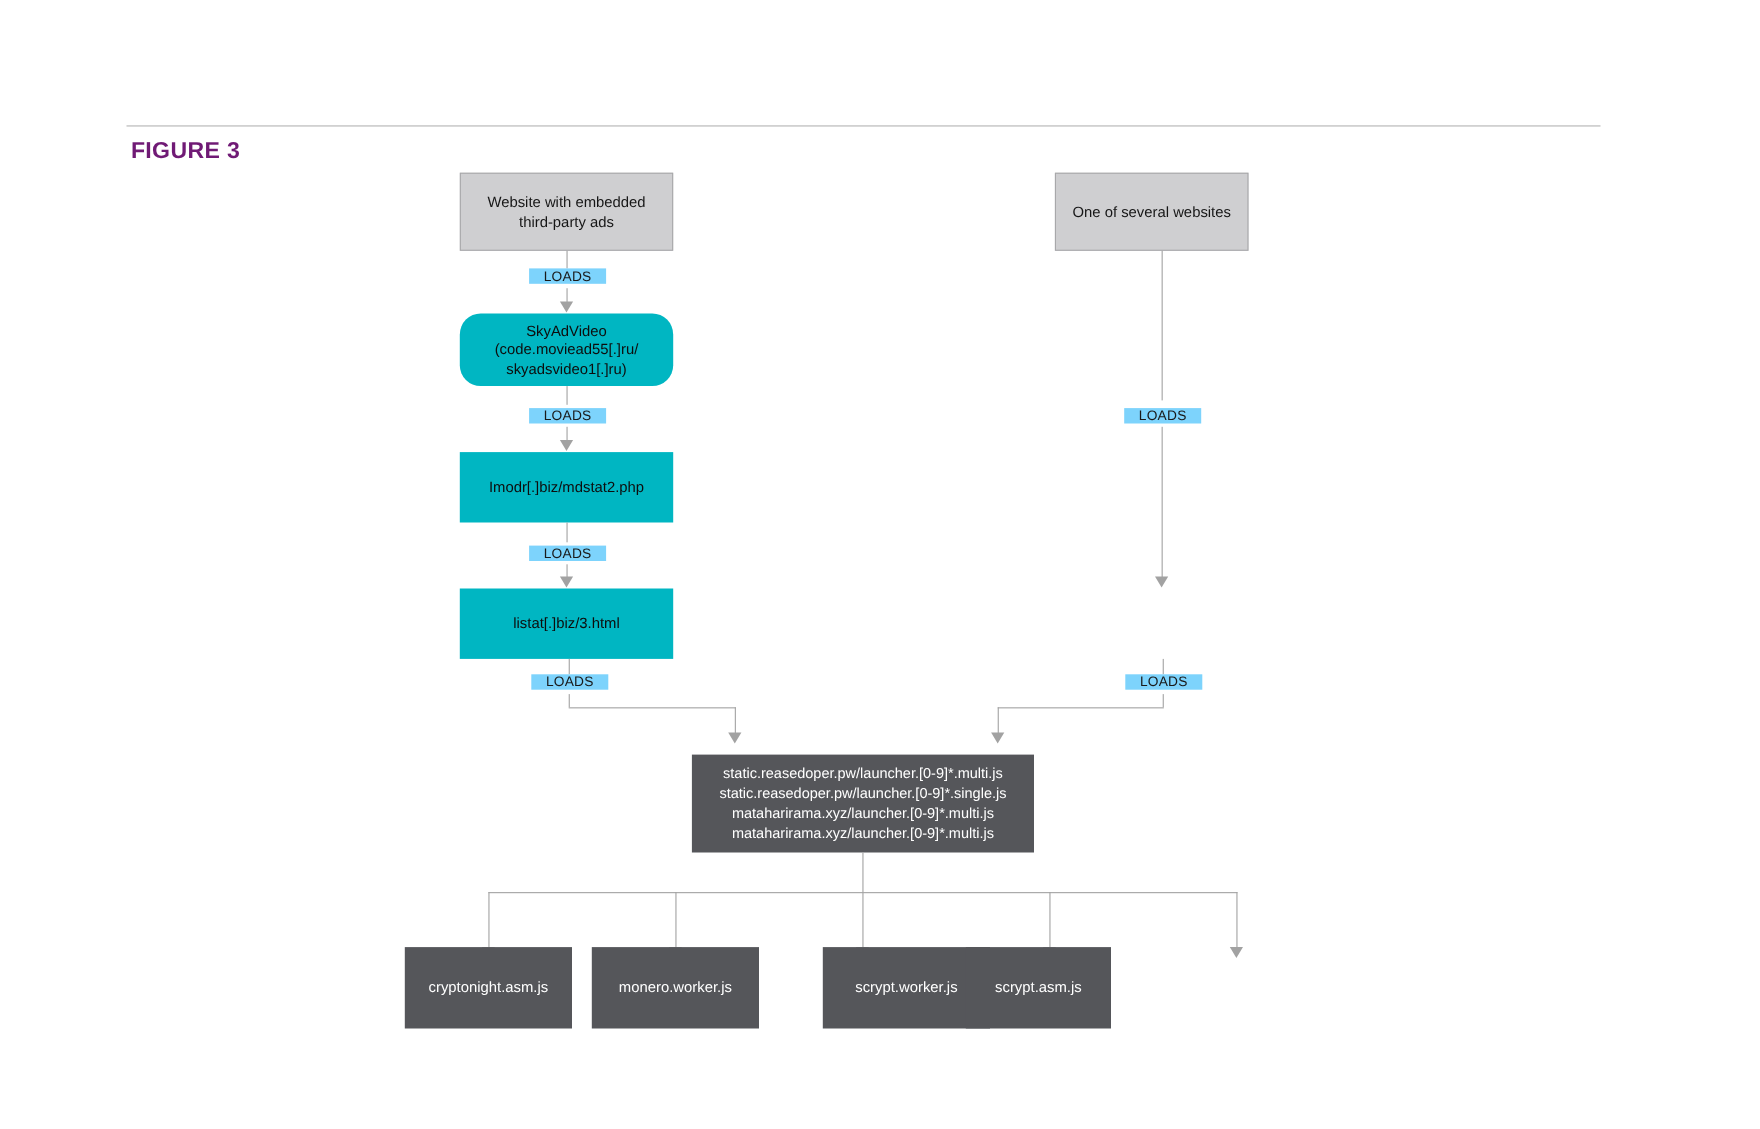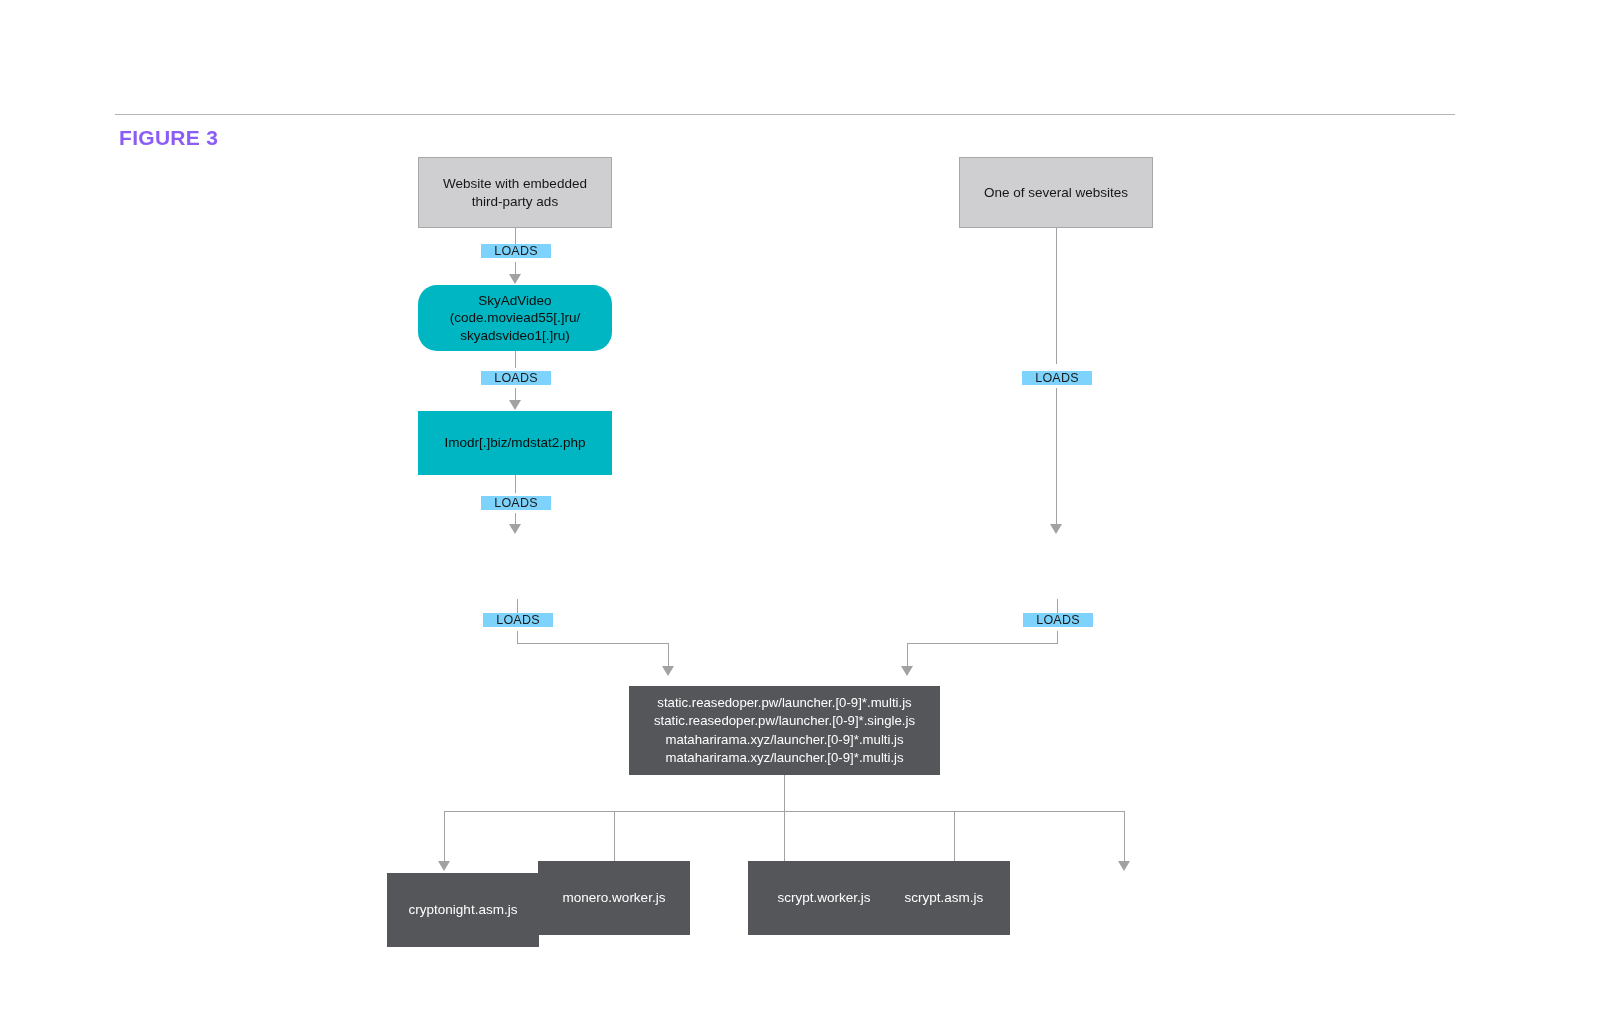--- a/index.html
+++ b/index.html
@@ -30,21 +30,21 @@
     height: 1px;
     background: #b4b4b4;
   }
   .figure-title {
     position: absolute;
     left: 119px;
     top: 126px;
     font-size: 21px;
     font-weight: bold;
     letter-spacing: 0.3px;
-    color: #8b5cf6;
+    color: #701a75;
     white-space: nowrap;
   }
 
   
   .node {
     position: absolute;
     display: flex;
     align-items: center;
     justify-content: center;
     text-align: center;
@@ -143,29 +143,32 @@
 
   <div class="node teal" style="left:418px; top:411px; width:194px; height:64px;">
     <span class="node-label">Imodr[.]biz/mdstat2.php</span>
   </div>
 
   <div class="vline" style="left:515px; top:475px; height:18px;"></div>
   <div class="edge-label" style="left:481px; top:496px; width:70px;">LOADS</div>
   <div class="vline" style="left:515px; top:513px; height:13px;"></div>
   <div class="arrowhead" style="left:509px; top:524px;"></div>
 
+  <div class="node teal" style="left:418px; top:535px; width:194px; height:64px;">
+    <span class="node-label">listat[.]biz/3.html</span>
+  </div>
 
   <div class="vline" style="left:517px; top:599px; height:14px;"></div>
   <div class="edge-label" style="left:483px; top:613px; width:70px;">LOADS</div>
   <div class="vline" style="left:517px; top:631px; height:12px;"></div>
   <div class="hline" style="left:517px; top:643px; width:152px;"></div>
   <div class="vline" style="left:668px; top:643px; height:25px;"></div>
   <div class="arrowhead" style="left:662px; top:666px;"></div>
 
-  <div class="node gray" style="left:959px; top:157px; width:194px; height:71px;">
+  <div class="node gray" style="left:959px; top:157px; width:176px; height:71px;">
     <span class="node-label">One of several websites</span>
   </div>
 
   <div class="vline" style="left:1056px; top:228px; height:136px;"></div>
   <div class="edge-label" style="left:1022px; top:371px; width:70px;">LOADS</div>
   <div class="vline" style="left:1056px; top:388px; height:138px;"></div>
   <div class="arrowhead" style="left:1050px; top:524px;"></div>
 
 
   <div class="vline" style="left:1057px; top:599px; height:14px;"></div>
@@ -195,21 +198,21 @@
 
   <div class="vline" style="left:784px; top:811px; height:52px;"></div>
   <div class="arrowhead" style="left:778px; top:861px;"></div>
 
   <div class="vline" style="left:954px; top:811px; height:52px;"></div>
   <div class="arrowhead" style="left:948px; top:861px;"></div>
 
   <div class="vline" style="left:1124px; top:811px; height:52px;"></div>
   <div class="arrowhead" style="left:1118px; top:861px;"></div>
 
-  <div class="node dark" style="left:387px; top:861px; width:152px; height:74px;margin-top:12px;">
+  <div class="node dark" style="left:368px; top:861px; width:152px; height:74px;">
     <span class="node-label">cryptonight.asm.js</span>
   </div>
   <div class="node dark" style="left:538px; top:861px; width:152px; height:74px;">
     <span class="node-label">monero.worker.js</span>
   </div>
   <div class="node dark" style="left:708px; top:861px; width:152px; height:74px;margin-left:40px;">
     <span class="node-label">scrypt.worker.js</span>
   </div>
   <div class="node dark" style="left:878px; top:861px; width:132px; height:74px;">
     <span class="node-label">scrypt.asm.js</span>

